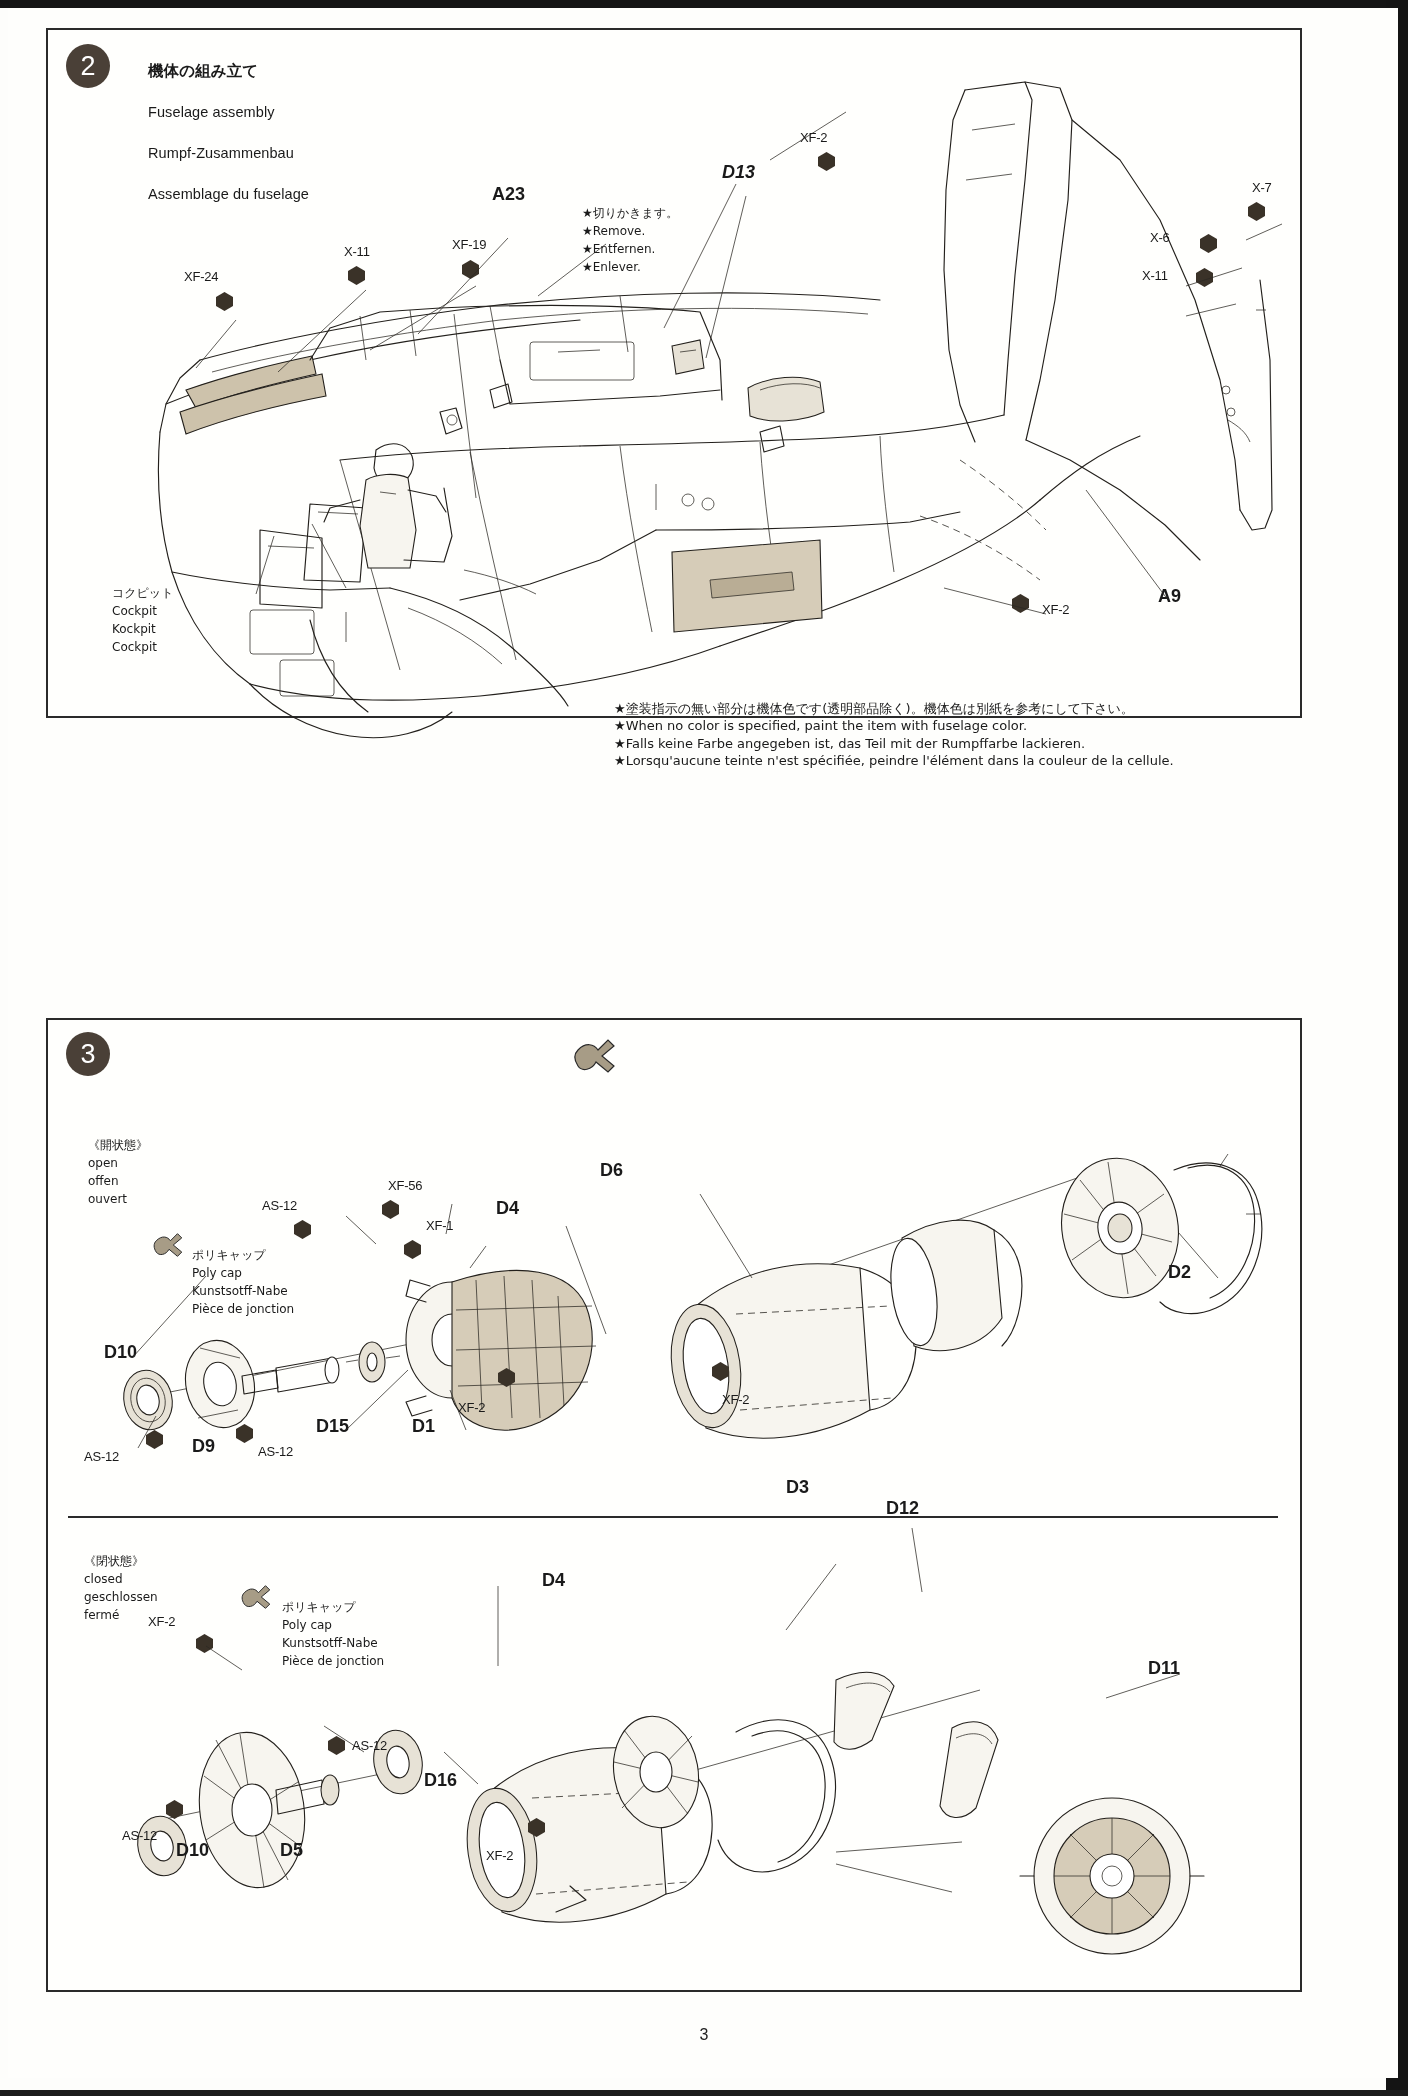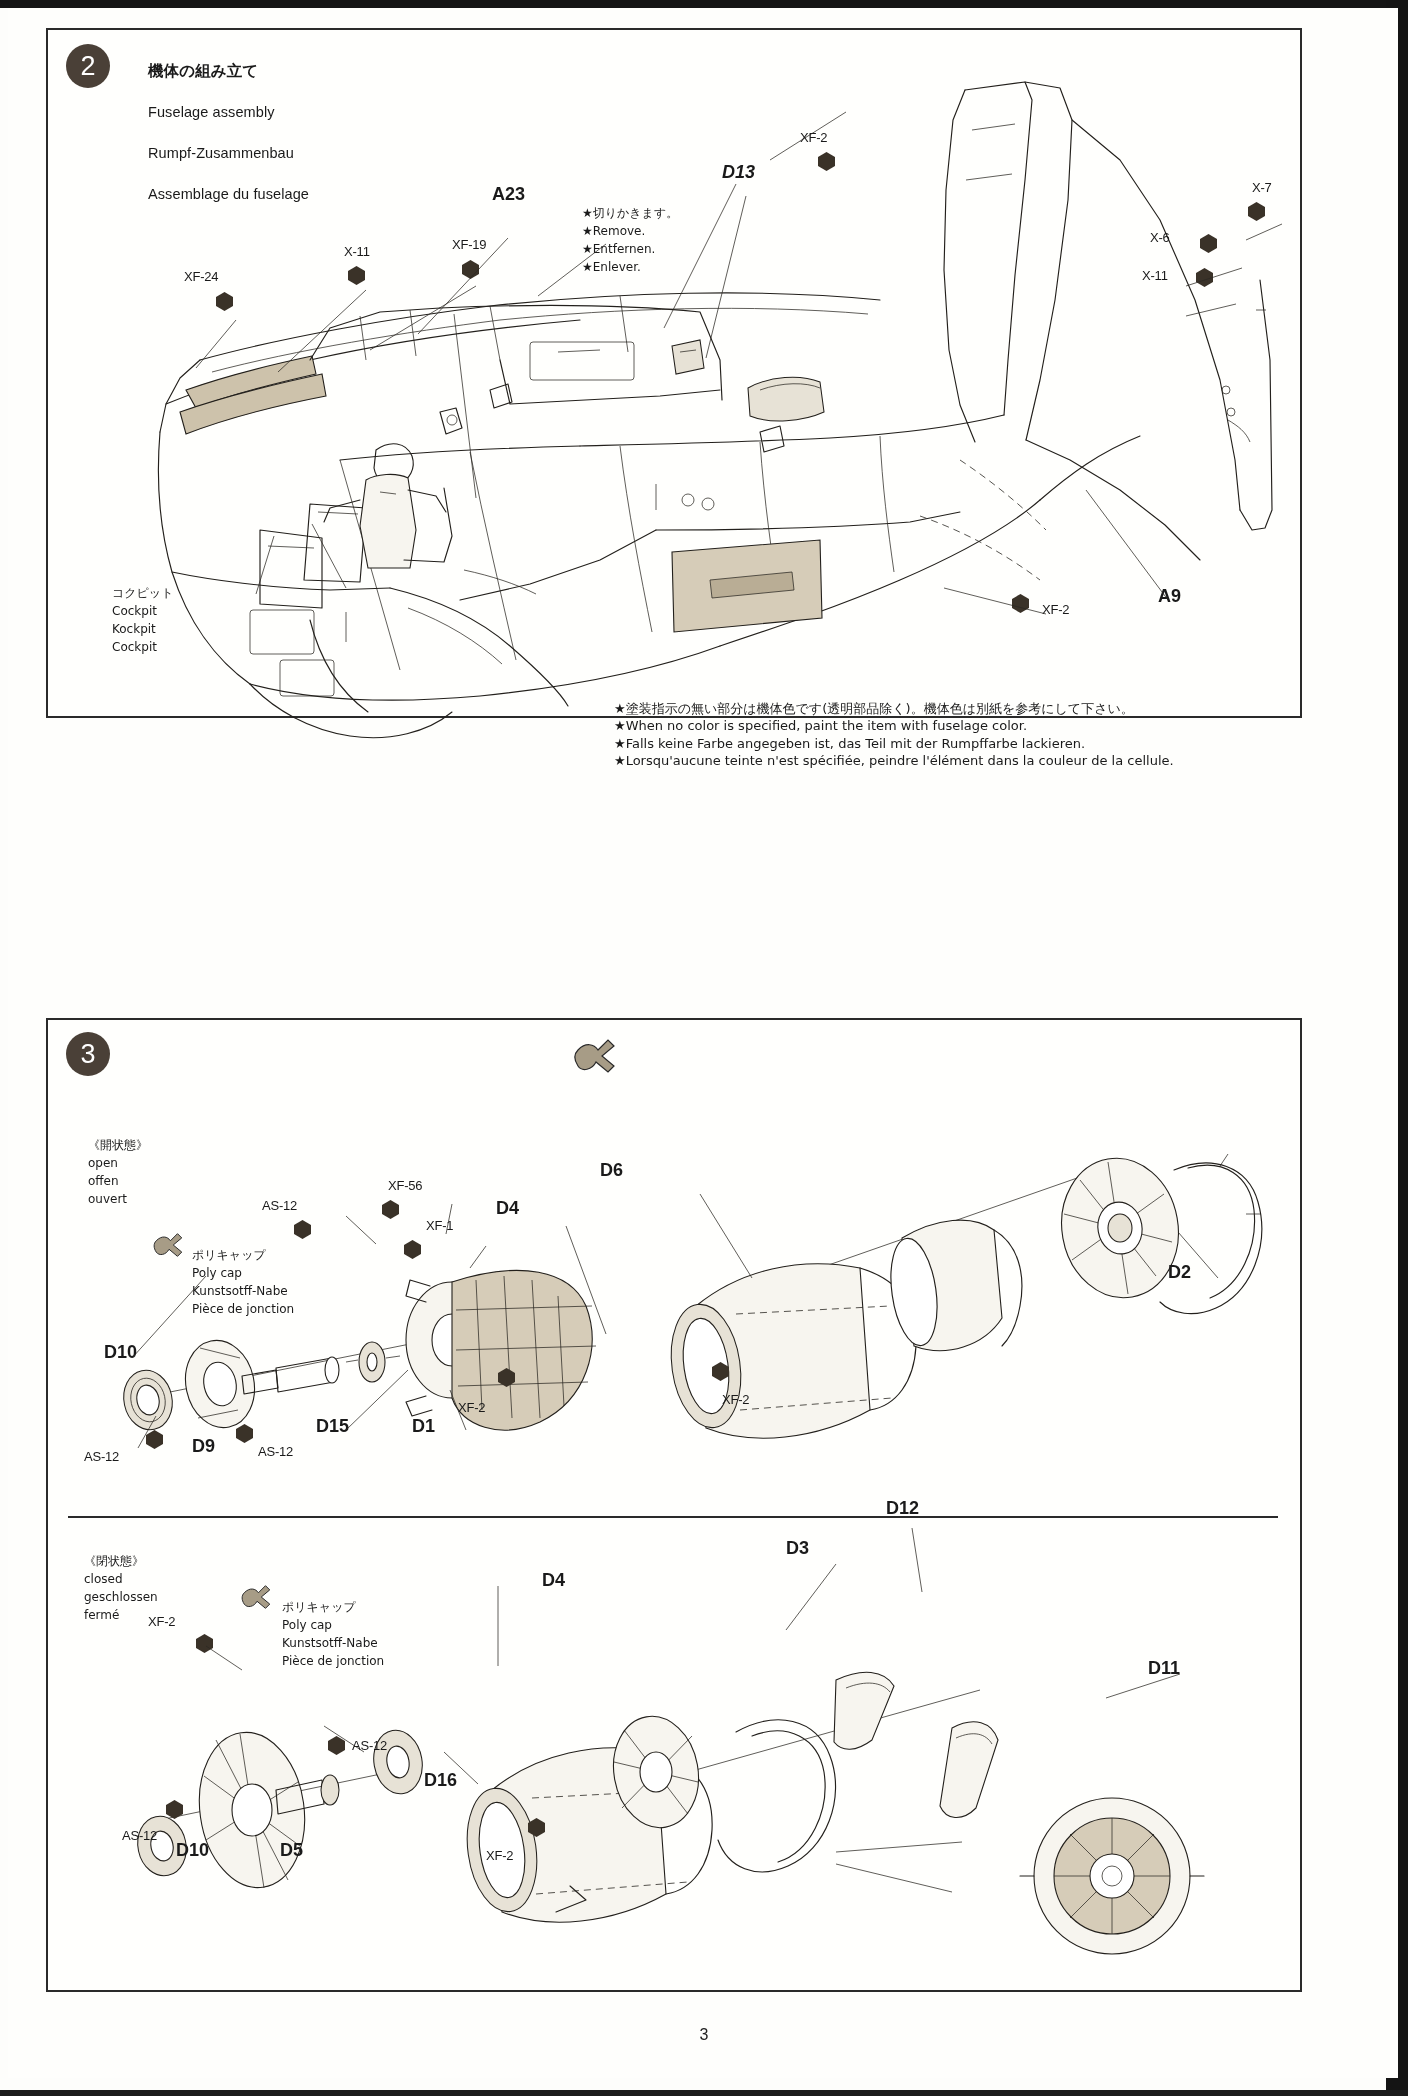--- a/index.html
+++ b/index.html
@@ -409,21 +409,21 @@
   <div class="lbl b" style="left:424px;top:1772px;">D16</div>
   <div class="paint" style="left:352px;top:1738px;">AS-12</div>
   <div class="hexmark" style="left:328px;top:1736px;"></div>
   <div class="paint" style="left:122px;top:1828px;">AS-12</div>
   <div class="hexmark" style="left:166px;top:1800px;"></div>
   <div class="lbl b" style="left:176px;top:1842px;">D10</div>
   <div class="lbl b" style="left:280px;top:1842px;">D5</div>
   <div class="lbl b" style="left:542px;top:1572px;">D4</div>
   <div class="paint" style="left:486px;top:1848px;">XF-2</div>
   <div class="hexmark" style="left:528px;top:1818px;"></div>
-  <div class="lbl b" style="left:786px;top:1540px;">D3</div>
+  <div class="lbl b" style="left:786px;top:1479px;">D3</div>
   <div class="lbl b" style="left:886px;top:1500px;">D12</div>
   <div class="lbl b" style="left:1148px;top:1660px;">D11</div>
 
 
   <svg style="position:absolute;left:46px;top:1460px;" width="1252" height="530" viewBox="0 0 1252 530">
     <path class="ln-thin" d="M866 68 L876 132"></path>
     <path class="ln-thin" d="M790 104 L740 170"></path>
     <path class="ln-thin" d="M1134 214 L1060 238"></path>
     <path class="ln-thin" d="M452 126 L452 206"></path>
     <path class="ln-thin" d="M432 324 L398 292"></path>

